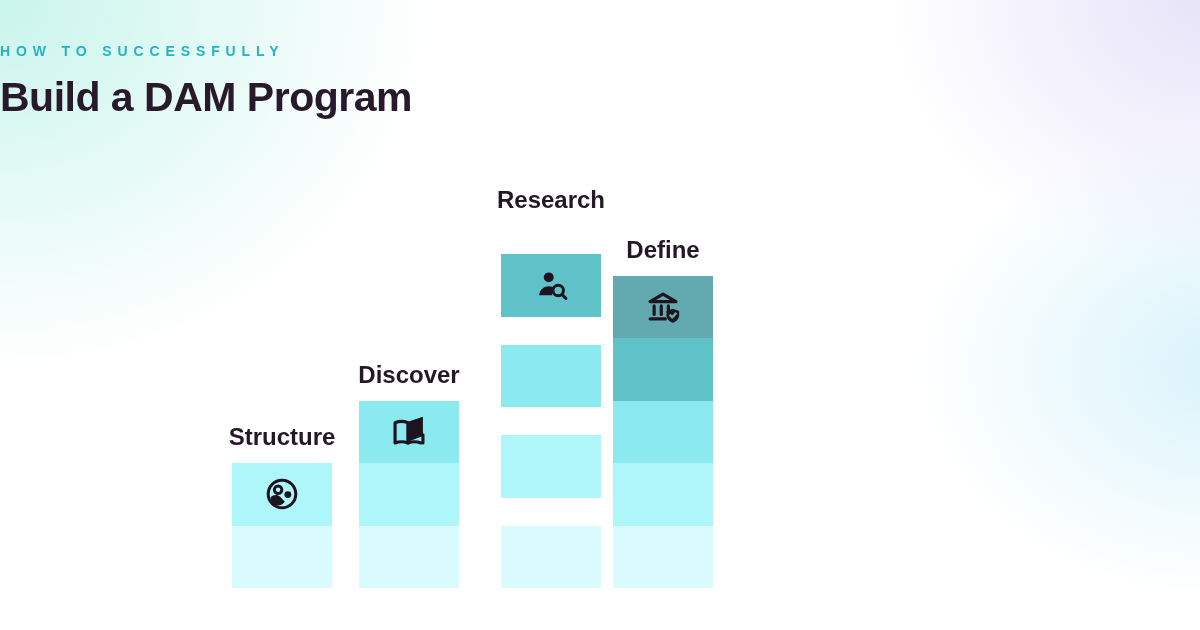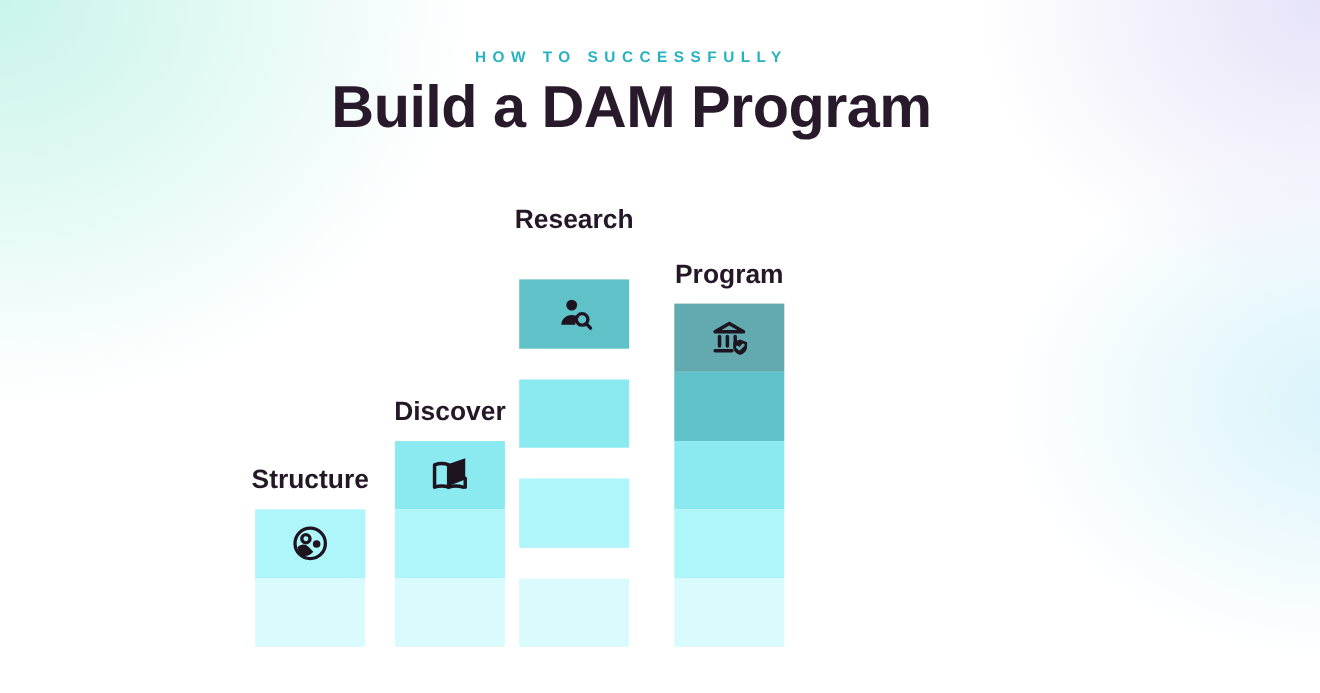--- a/index.html
+++ b/index.html
@@ -8,27 +8,27 @@
     font-family:"Liberation Sans","DejaVu Sans",sans-serif;
   }
   .canvas{
     position:relative;width:1200px;height:630px;overflow:hidden;
     background:
       radial-gradient(58% 95% at 0% 0%, rgba(198,244,235,0.95) 0%, rgba(198,244,235,0) 62%),
       radial-gradient(42% 68% at 100% 0%, rgba(229,226,248,0.95) 0%, rgba(229,226,248,0) 62%),
       radial-gradient(38% 55% at 102% 58%, rgba(210,241,250,0.85) 0%, rgba(210,241,250,0) 68%),
       #ffffff;
   }
-  .header{position:absolute;top:42px;left:0;width:1148px;text-align:center;}
+  .header{position:absolute;top:42px;left:0;width:1148px;}
   .eyebrow{
     font-size:14px;line-height:18px;font-weight:700;letter-spacing:0.42em;
     text-transform:uppercase;margin-bottom:12px;
   }
   .title{
-    margin:0;font-size:54px;line-height:50px;font-weight:700;letter-spacing:-0.5px;
+    margin:0;font-size:41px;line-height:50px;font-weight:700;letter-spacing:-0.5px;
   }
   .stairs{position:absolute;left:0;top:0;width:1200px;height:630px;}
   .step-col{
     position:absolute;bottom:42px;width:100px;
     display:flex;flex-direction:column;
   }
   .step-label-row{position:relative;height:30px;margin-bottom:11px;}
   .step-label{
     position:absolute;left:-60px;width:220px;text-align:center;
     font-size:24px;line-height:30px;font-weight:700;white-space:nowrap;
@@ -70,39 +70,39 @@
         <div class="seg top" style="background: rgb(174, 246, 249); height: 62.5px;">
           <svg width="36" height="36" viewBox="0 0 24 24" fill="none" stroke="#1d1420" stroke-width="2" stroke-linecap="round" stroke-linejoin="round">
             <circle cx="12" cy="12" r="9.2"></circle>
             <circle cx="9.4" cy="9.2" r="2.5"></circle>
             <circle cx="15.9" cy="12.4" r="2.3" fill="#1d1420" stroke="none"></circle>
             <path d="M4.4 14.2c1.8-1.9 4.6-2.1 6.4-.3l3.1 3.2c-1.8 2.3-4.9 3.3-7.6 2.2-1-1.4-1.7-3.1-1.9-5.1z" fill="#1d1420" stroke="none"></path>
           </svg>
         </div>
         <div class="seg" style="background: rgb(218, 251, 253); height: 62.5px;"></div>
       </div>
-      <div class="step-col" style="left: 472px; gap: 28px;">
+      <div class="step-col" style="left: 501px; gap: 28px;">
         <div class="step-label-row">
           <div class="step-label" style="color: rgb(36, 24, 38);">Research</div>
         </div>
         <div class="seg top" style="background: rgb(96, 194, 201); height: 62.5px;">
           <svg width="36" height="36" viewBox="0 0 24 24" fill="none" stroke="#1d1420" stroke-width="2" stroke-linecap="round" stroke-linejoin="round">
             <circle cx="10.5" cy="6.9" r="3.3" fill="#1d1420" stroke="none"></circle>
             <path d="M4.2 18.8c.2-3.6 3-5.9 6.3-5.9 1.6 0 3 .5 4.1 1.4a5.4 5.4 0 0 0-1.9 4.5z" fill="#1d1420" stroke="none"></path>
             <circle cx="16.8" cy="15.6" r="3.5"></circle>
             <path d="M19.4 18.3l2.5 2.6"></path>
           </svg>
         </div>
         <div class="seg" style="background: rgb(138, 234, 239); height: 62.5px;"></div>
         <div class="seg" style="background: rgb(174, 246, 249); height: 62.5px;"></div>
         <div class="seg" style="background: rgb(218, 251, 253); height: 62.5px;"></div>
       </div>
       <div class="step-col" style="left: 613px;">
         <div class="step-label-row">
-          <div class="step-label" style="color: rgb(36, 24, 38);">Program</div>
+          <div class="step-label" style="color: rgb(36, 24, 38);">Define</div>
         </div>
         <div class="seg top" style="background: rgb(99, 169, 176); height: 62.5px;">
           <svg width="38" height="38" viewBox="0 0 24 24" fill="none" stroke="#1d1420" stroke-width="2" stroke-linecap="round" stroke-linejoin="round">
             <path d="M3.8 8.6L12 3.9l8.2 4.7z"></path>
             <path d="M6.4 11.3v5.4"></path>
             <path d="M10.9 11.3v5.4"></path>
             <path d="M15.4 11.3v2.6"></path>
             <path d="M3.9 19.5h9.6"></path>
             <path d="M18.2 13.1l4 1.5v2.6c0 2.3-1.6 3.9-4 4.7-2.4-.8-4-2.4-4-4.7v-2.6z" fill="#1d1420" stroke="none"></path>
             <path d="M16.6 17.3l1.2 1.2 2.2-2.3" stroke="#63a9b0" stroke-width="1.6"></path>

